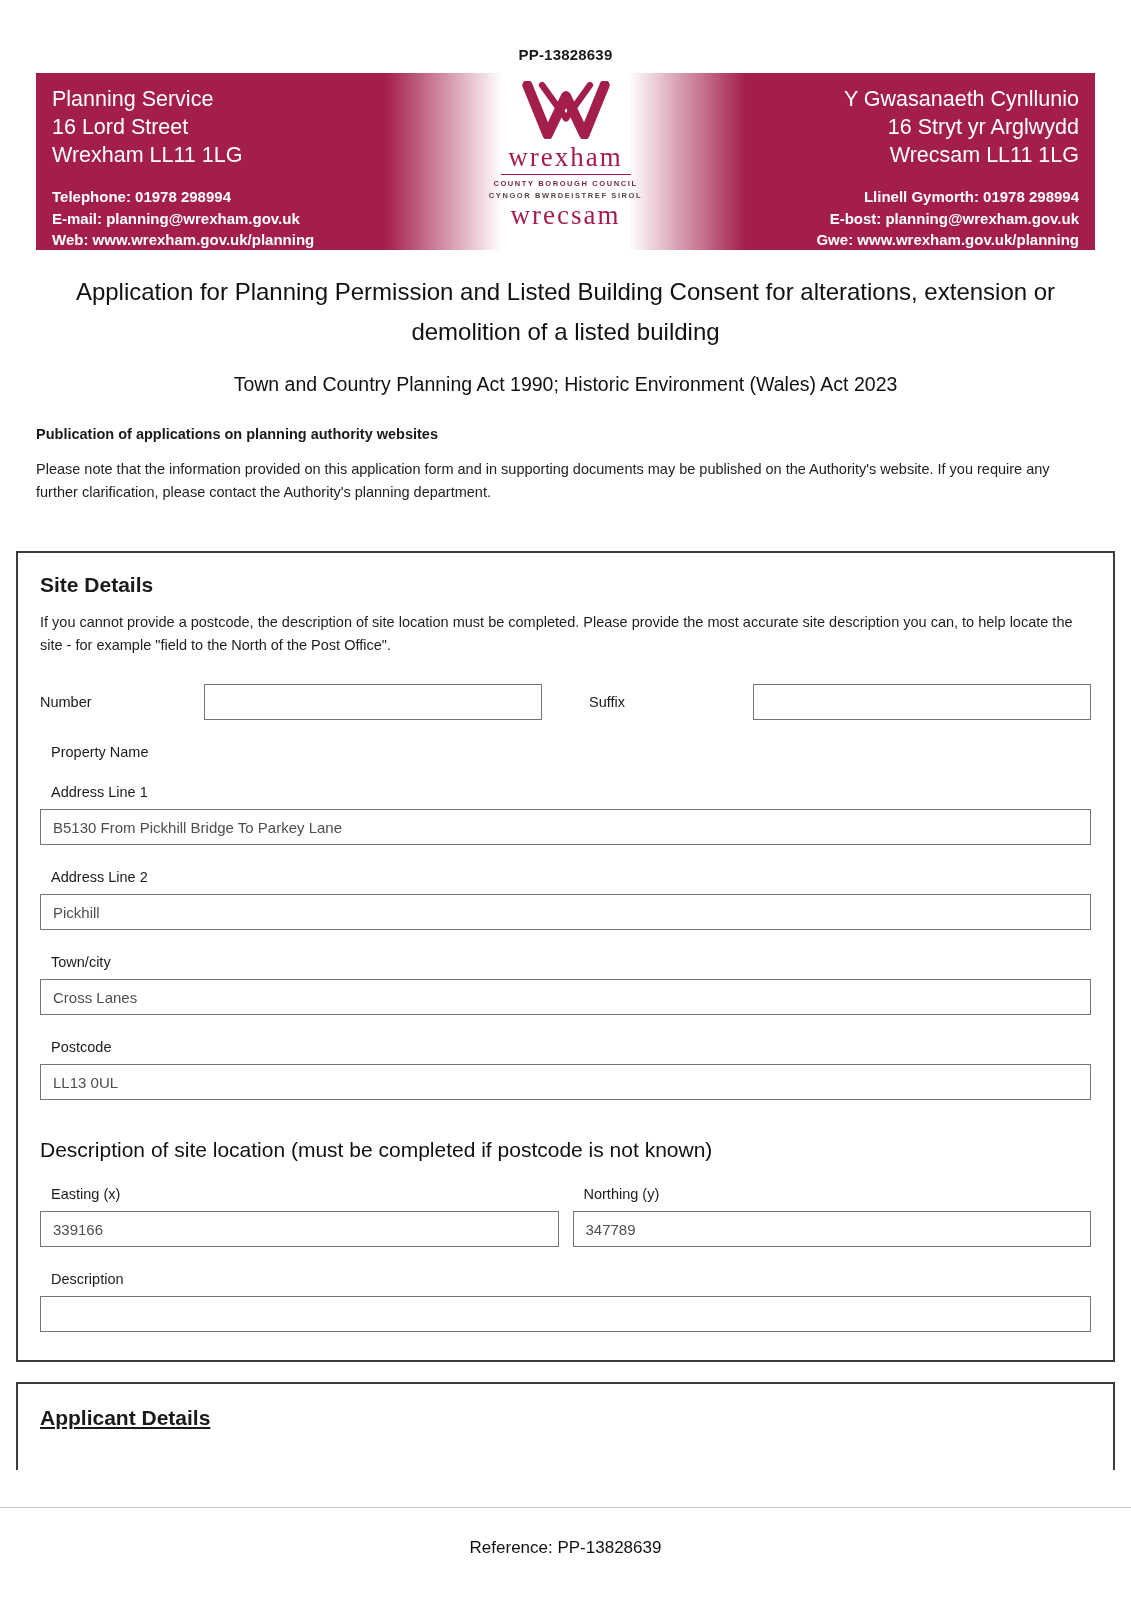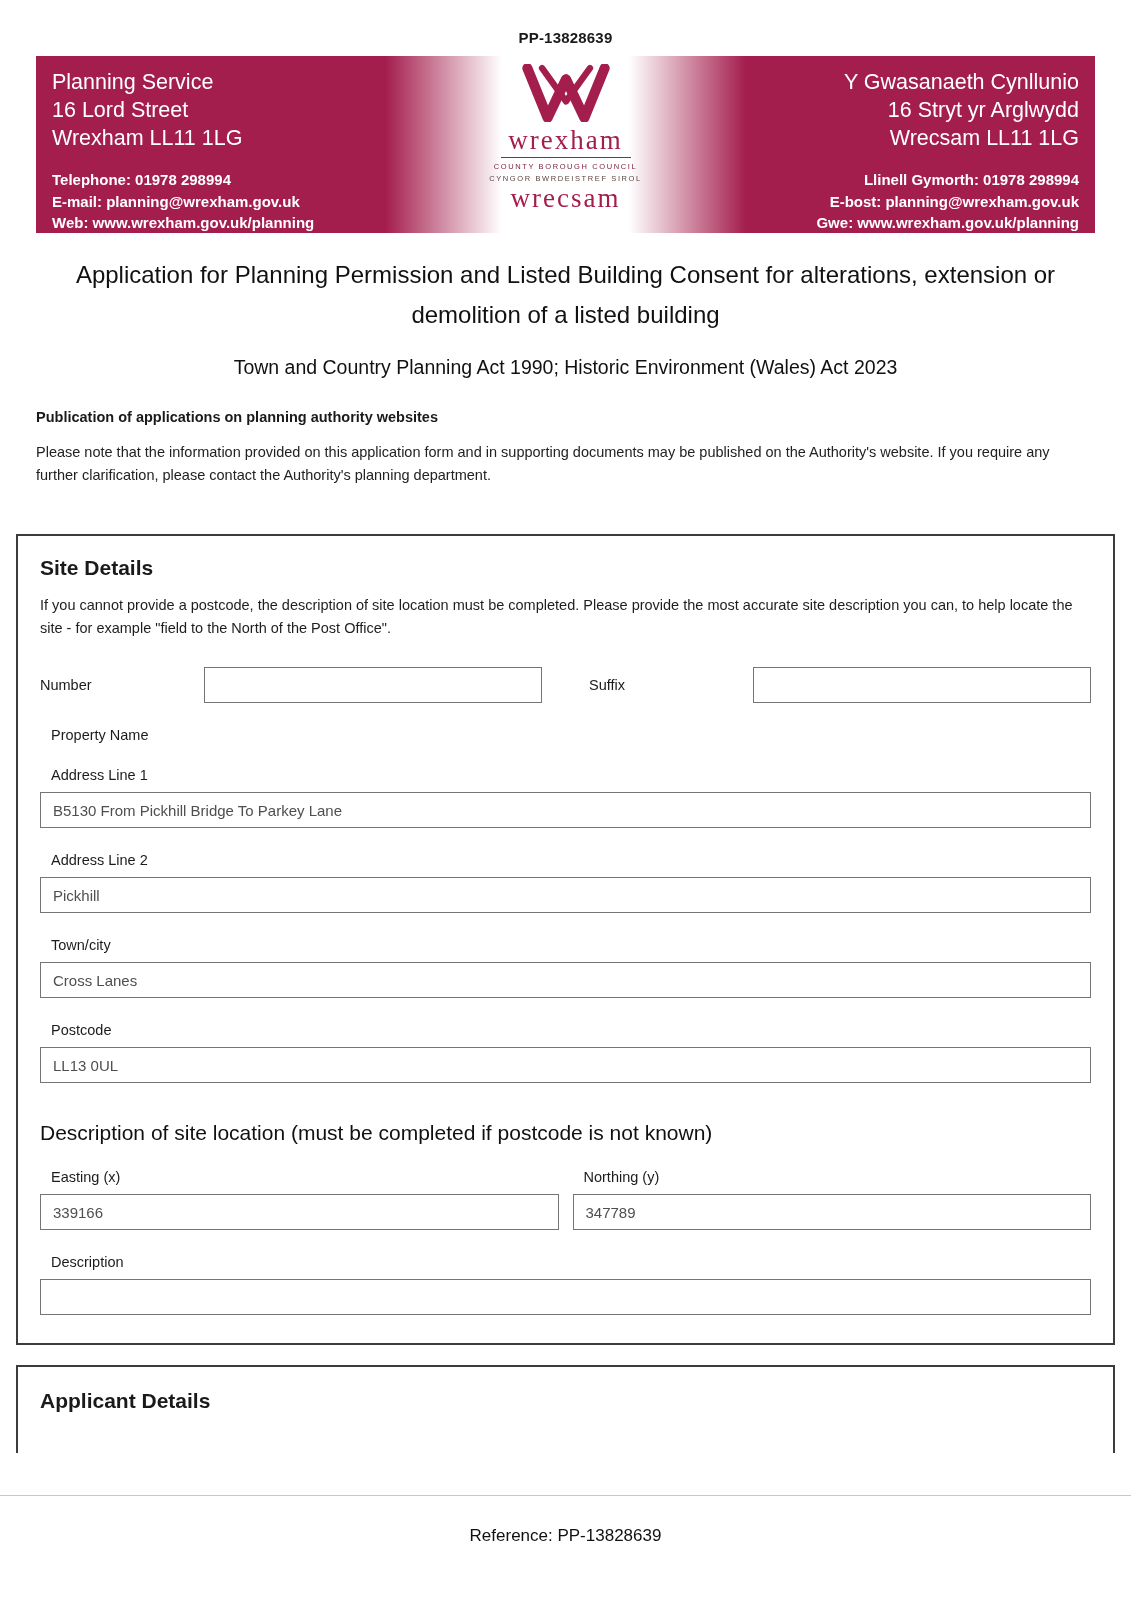--- a/index.html
+++ b/index.html
@@ -9,21 +9,21 @@
     min-height: 1600px;
     margin: 0 auto;
     font-family: "Liberation Sans", sans-serif;
     color: #1a1a1a;
     position: relative;
   }
   .top-ref {
     text-align: center;
     font-weight: bold;
     font-size: 15px;
-    padding-top: 29px;
+    padding-top: 46px;
     letter-spacing: 0.2px;
   }
   
   .banner {
     margin: 10px 36px 0 36px;
     height: 177px;
     display: flex;
     background: linear-gradient(90deg,
       #a41e4d 0%, #a41e4d 33%,
       #ffffff 44%, #ffffff 56%,
@@ -54,21 +54,21 @@
     line-height: 1.05;
   }
   .logo-rule {
     width: 130px; height: 1px; background: #a41e4d; margin: 3px 0 3px 0;
   }
   .logo-caps {
     font-size: 7.5px;
     letter-spacing: 1.6px;
     color: #7d2248;
     line-height: 1.5;
-    font-weight: normal;
+    font-weight: bold;
     text-align: center;
   }
   .logo-caps.second { color: #5d4444; }
   
   .main-title {
     margin: 22px 60px 0 60px;
     text-align: center;
     font-size: 24px;
     line-height: 1.65;
     color: #111111;
@@ -131,26 +131,27 @@
     display: flex;
     gap: 14px;
   }
   .two-col .col { flex: 1; }
   .applicant-box {
     margin: 20px 16px 0 16px;
     border: 2px solid #3c3c3c;
     border-bottom: none;
     padding: 22px 22px 0 22px;
     height: 88px;
+    text-decoration: underline;
   }
   
   .footer {
     position: absolute;
     left: 0; right: 0;
-    bottom: 16px;
+    bottom: 4px;
     border-top: 1px solid #c9c9c9;
     padding: 30px 0 38px 0;
     text-align: center;
     font-size: 17px;
     color: #111111;
     background: #ffffff;
   }
 </style>
 </head>
 <body>

